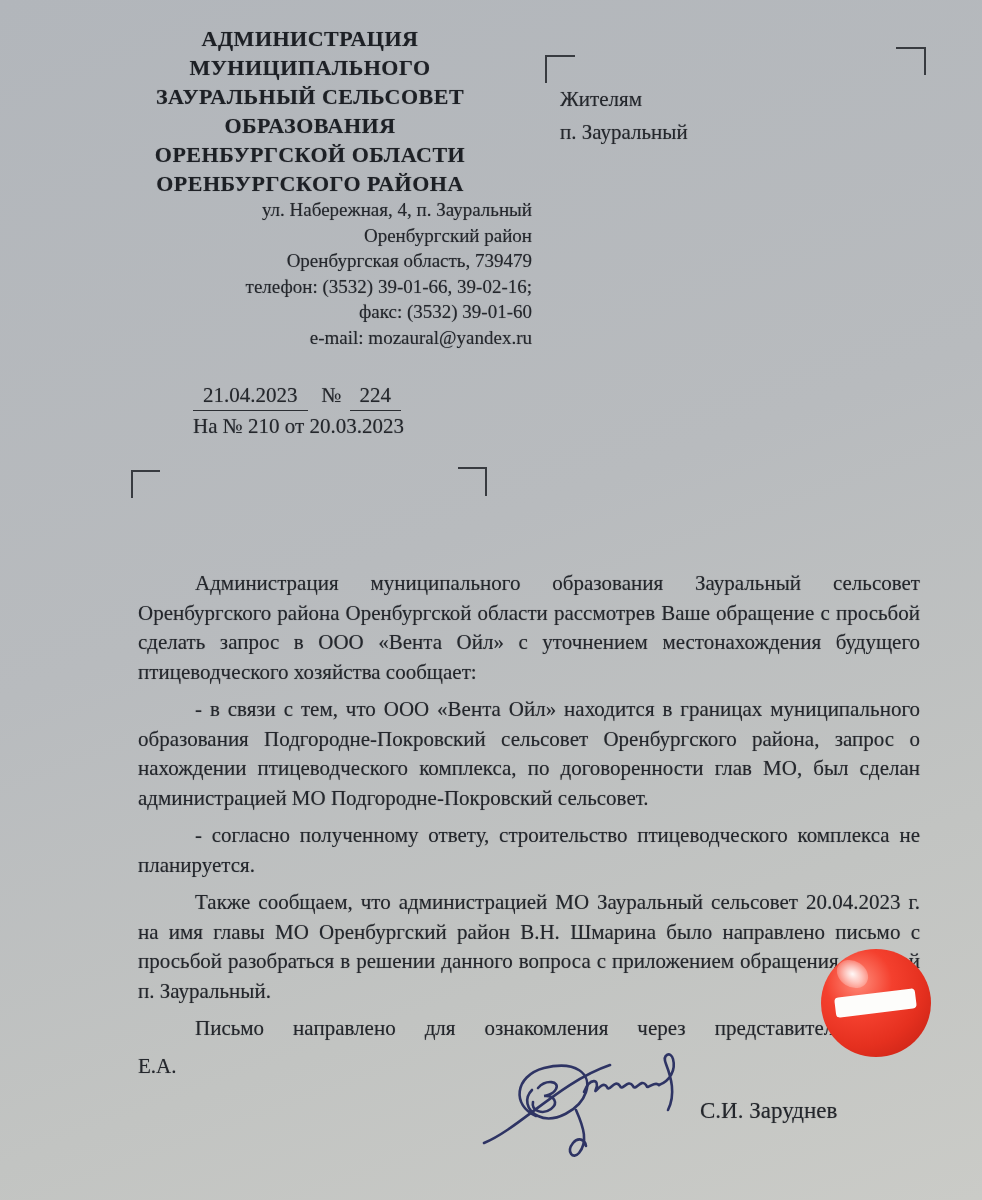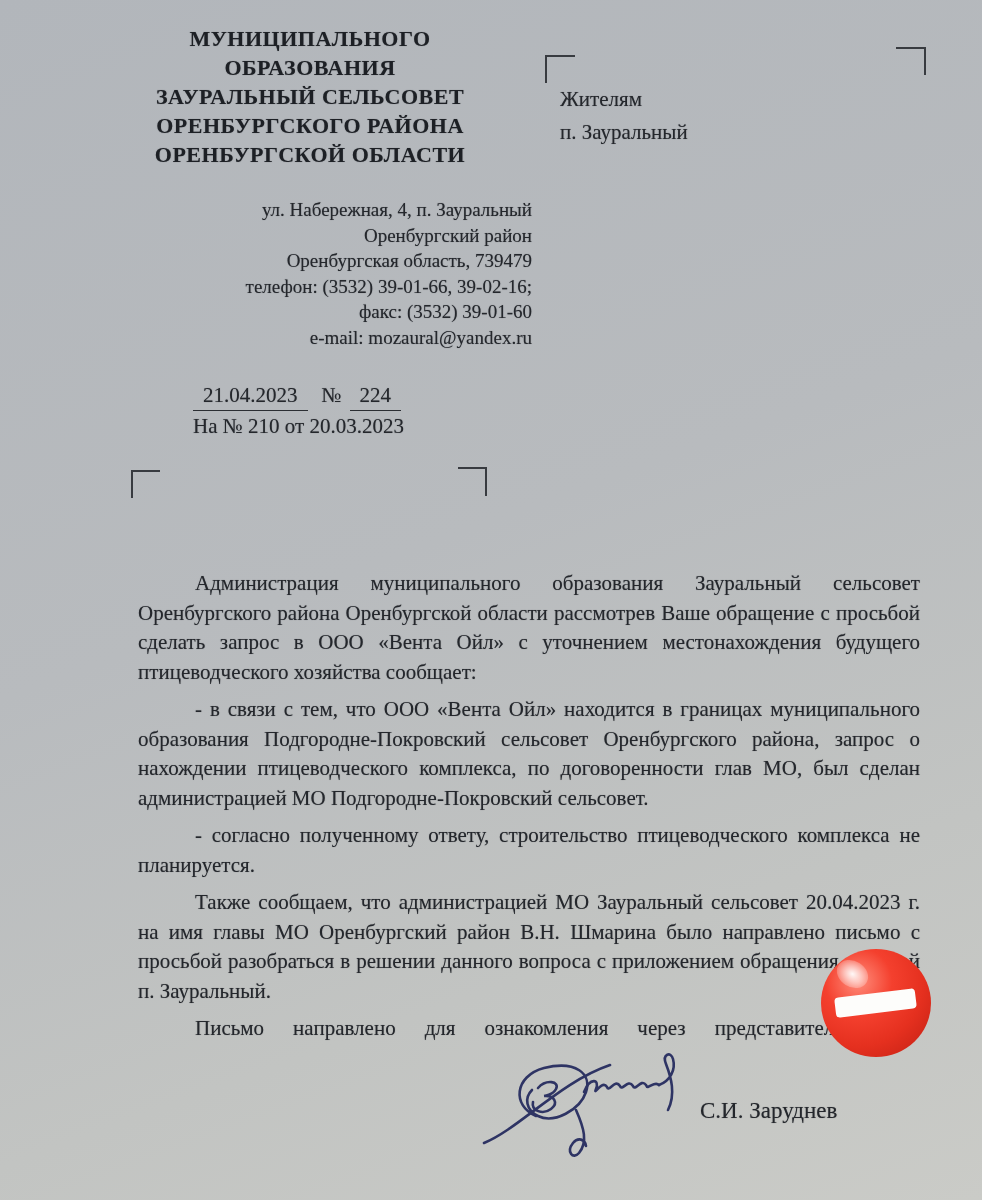--- a/index.html
+++ b/index.html
@@ -63,25 +63,26 @@
     background:radial-gradient(ellipse at center,rgba(255,255,255,.95) 0%,rgba(255,255,255,.25) 70%,rgba(255,255,255,0) 100%);
     border-radius:50%;transform:rotate(32deg);
   }
 </style>
 </head>
 <body>
 
 <div class="page">
 
   <div class="org-name">
+    <div>АДМИНИСТРАЦИЯ</div>
     <div>МУНИЦИПАЛЬНОГО</div>
+    <div>ЗАУРАЛЬНЫЙ СЕЛЬСОВЕТ</div>
     <div>ОБРАЗОВАНИЯ</div>
-    <div>ЗАУРАЛЬНЫЙ СЕЛЬСОВЕТ</div>
+    <div>ОРЕНБУРГСКОЙ ОБЛАСТИ</div>
     <div>ОРЕНБУРГСКОГО РАЙОНА</div>
-    <div>ОРЕНБУРГСКОЙ ОБЛАСТИ</div>
   </div>
 
   <div class="address">
     <div>ул. Набережная, 4, п. Зауральный</div>
     <div>Оренбургский район</div>
     <div>Оренбургская область, 739479</div>
     <div>телефон: (3532) 39-01-66, 39-02-16;</div>
     <div>факс: (3532) 39-01-60</div>
     <div>e-mail: mozaural@yandex.ru</div>
   </div>
@@ -101,20 +102,21 @@
   <div class="mark mark-tr"></div>
   <div class="mark mark-ml"></div>
   <div class="mark mark-mr"></div>
 
   <div class="body-text">
     <p>Администрация муниципального образования Зауральный сельсовет Оренбургского района Оренбургской области рассмотрев Ваше обращение с просьбой сделать запрос в ООО «Вента Ойл» с уточнением местонахождения будущего птицеводческого хозяйства сообщает:</p>
     <p>- в связи с тем, что ООО «Вента Ойл» находится в границах муниципального образования Подгородне-Покровский сельсовет Оренбургского района, запрос о нахождении птицеводческого комплекса, по договоренности глав МО, был сделан администрацией МО Подгородне-Покровский сельсовет.</p>
     <p>- согласно полученному ответу, строительство птицеводческого комплекса не планируется.</p>
     <p>Также сообщаем, что администрацией МО Зауральный сельсовет 20.04.2023 г. на имя главы МО Оренбургский район В.Н. Шмарина было направлено письмо с просьбой разобраться в решении данного вопроса с приложением обращения жителей п. Зауральный.</p>
     <p class="p5a">Письмо направлено для ознакомления через представителя</p>
+    <p class="p5b">Е.А.</p>
   </div>
 
   <div class="sticker">
     <div class="sticker-bar"></div>
     <div class="sticker-gloss"></div>
   </div>
 
   <svg class="sig-svg" width="235" height="118" viewBox="0 0 235 118">
     <g fill="none" stroke="#2e3464" stroke-width="2.6" stroke-linecap="round">
       <path d="M6,95 C42,80 82,34 132,17"></path>

